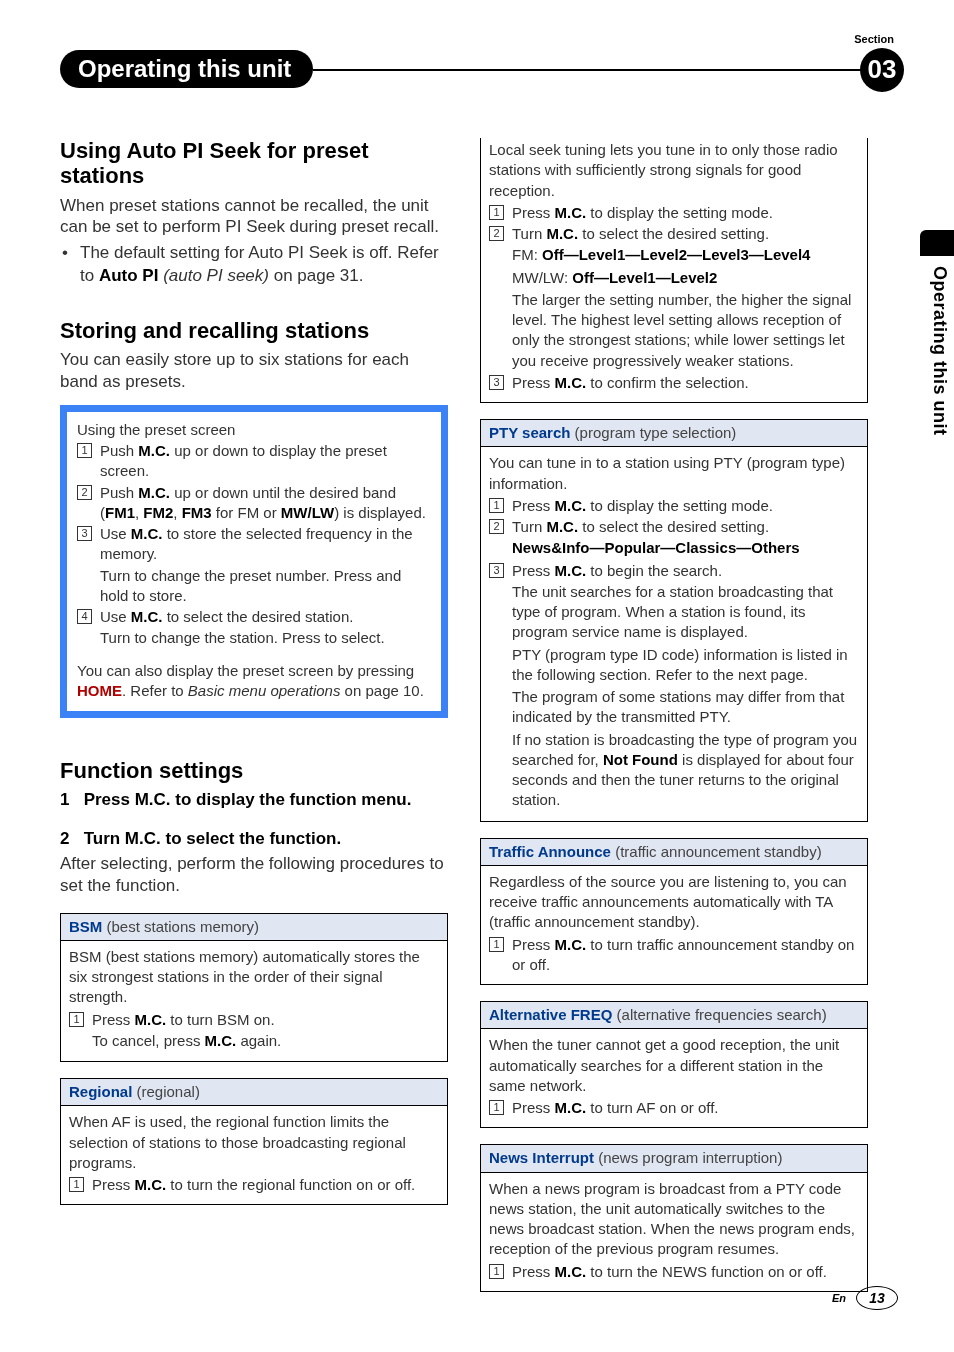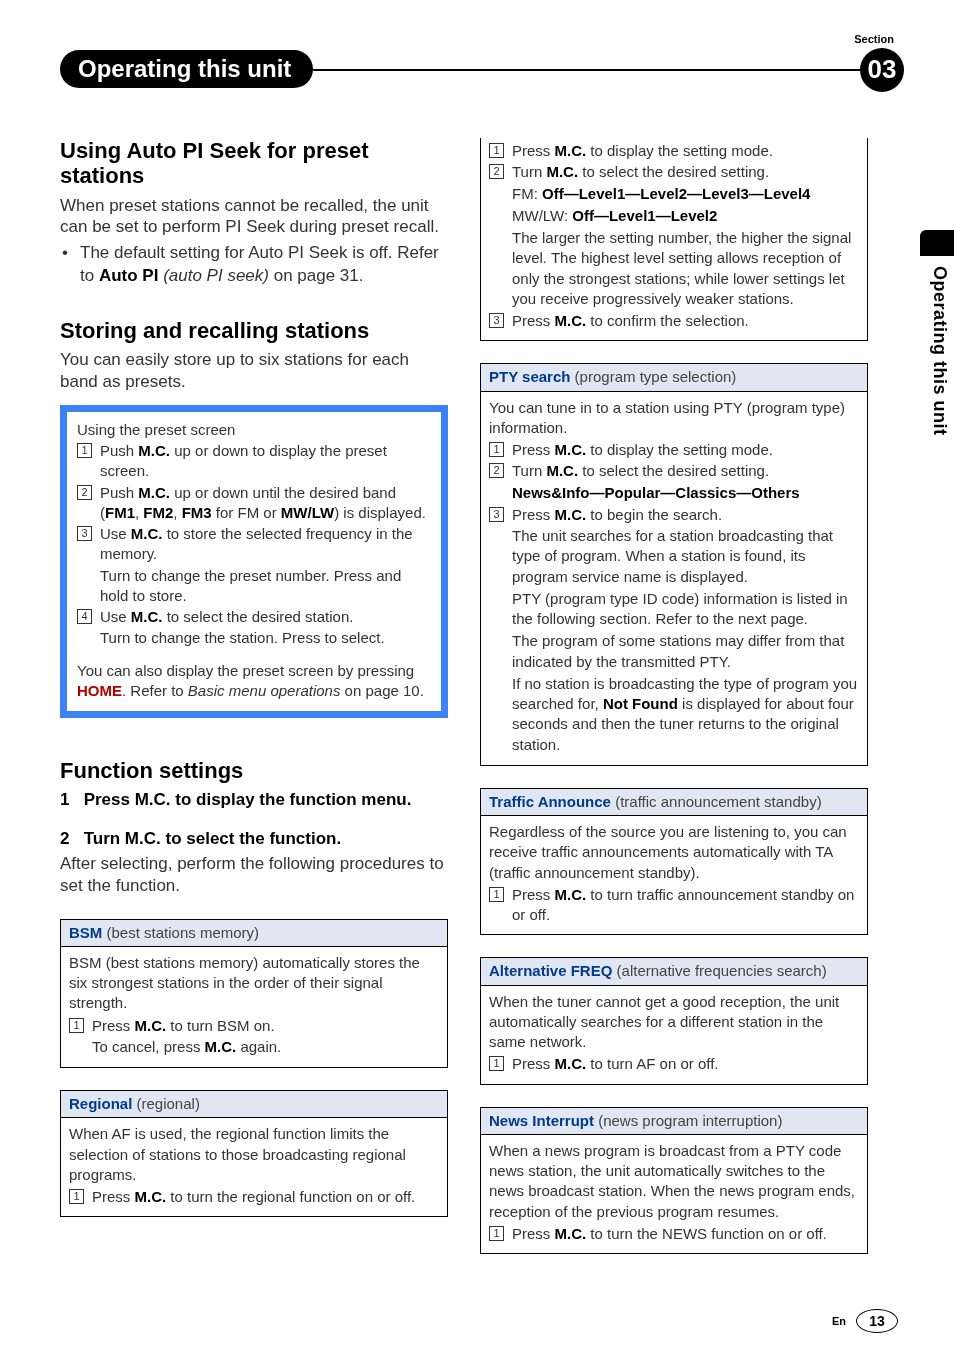--- a/index.html
+++ b/index.html
@@ -78,21 +78,21 @@
   .bullet { display: flex; font-size: 17px; color: #333; margin: 2px 0 2px 2px; }
   .bullet .dot { width: 18px; flex: 0 0 18px; }
   .bullet .bt { flex: 1; }
 
   .sect-gap { height: 28px; }
 
   h3 { font-size: 17px; font-weight: 900; margin: 2px 0 2px 0; }
   .step-lead { font-weight: 900; font-size: 17px; }
 
   
-  .fx-box { border: 1px solid #000; margin-top: 22px; }
+  .fx-box { border: 1px solid #000; margin-top: 16px; }
   .fx-head {
     background: #e0e6f2;
     border-bottom: 1px solid #000;
     padding: 3px 8px;
     font-size: 15px;
   }
   .fx-head .lbl { font-weight: 700; color: #003a8c; }
   .fx-head .sub { color: #444; font-weight: 400; }
   .fx-body { padding: 6px 8px 8px 8px; font-size: 15px; color: #333; }
   .fx-body p { margin-bottom: 2px; }
@@ -109,22 +109,22 @@
   }
   .num-step .txt { flex: 1; font-size: 15px; color: #333; }
   .num-step .txt .b { font-weight: 700; color: #000; }
   .indent { margin-left: 23px; font-size: 15px; color: #333; }
 
   .inline-b { font-weight: 700; color: #000; }
   .ital { font-style: italic; }
 
   
   .footer {
-    position: absolute; bottom: 19px; right: 56px;
-    display: flex; align-items: center; gap: 10px;
+    position: absolute; bottom: 42px; right: 56px;
+    display: flex; align-items: center; gap: 10px; font-style: italic;
   }
   .footer .en { font-size: 11px; font-weight: 700; }
   .page-oval {
     border: 1.5px solid #000;
     border-radius: 50%;
     width: 42px; height: 24px;
     display: flex; align-items: center; justify-content: center;
     font-weight: 700; font-size: 14px;
   }
 
@@ -239,20 +239,21 @@
         </div>
       </div>
 
 
     </div>
 
     <div class="col">
 
       <div class="fx-box" style="border-top:none;margin-top:0">
         <div class="fx-body" style="padding-top:2px">
+          <p>Local seek tuning lets you tune in to only those radio stations with sufficiently strong signals for good reception.</p>
           <div class="num-step">
             <span class="num-box">1</span>
             <span class="txt"><span>Press </span><span class="b">M.C.</span><span> to display the setting mode.</span></span>
           </div>
           <div class="num-step">
             <span class="num-box">2</span>
             <span class="txt"><span>Turn </span><span class="b">M.C.</span><span> to select the desired setting.</span></span>
           </div>
           <p class="indent"><span>FM: </span><span class="inline-b">Off—Level1—Level2—Level3—Level4</span></p>
           <p class="indent"><span>MW/LW: </span><span class="inline-b">Off—Level1—Level2</span></p>

